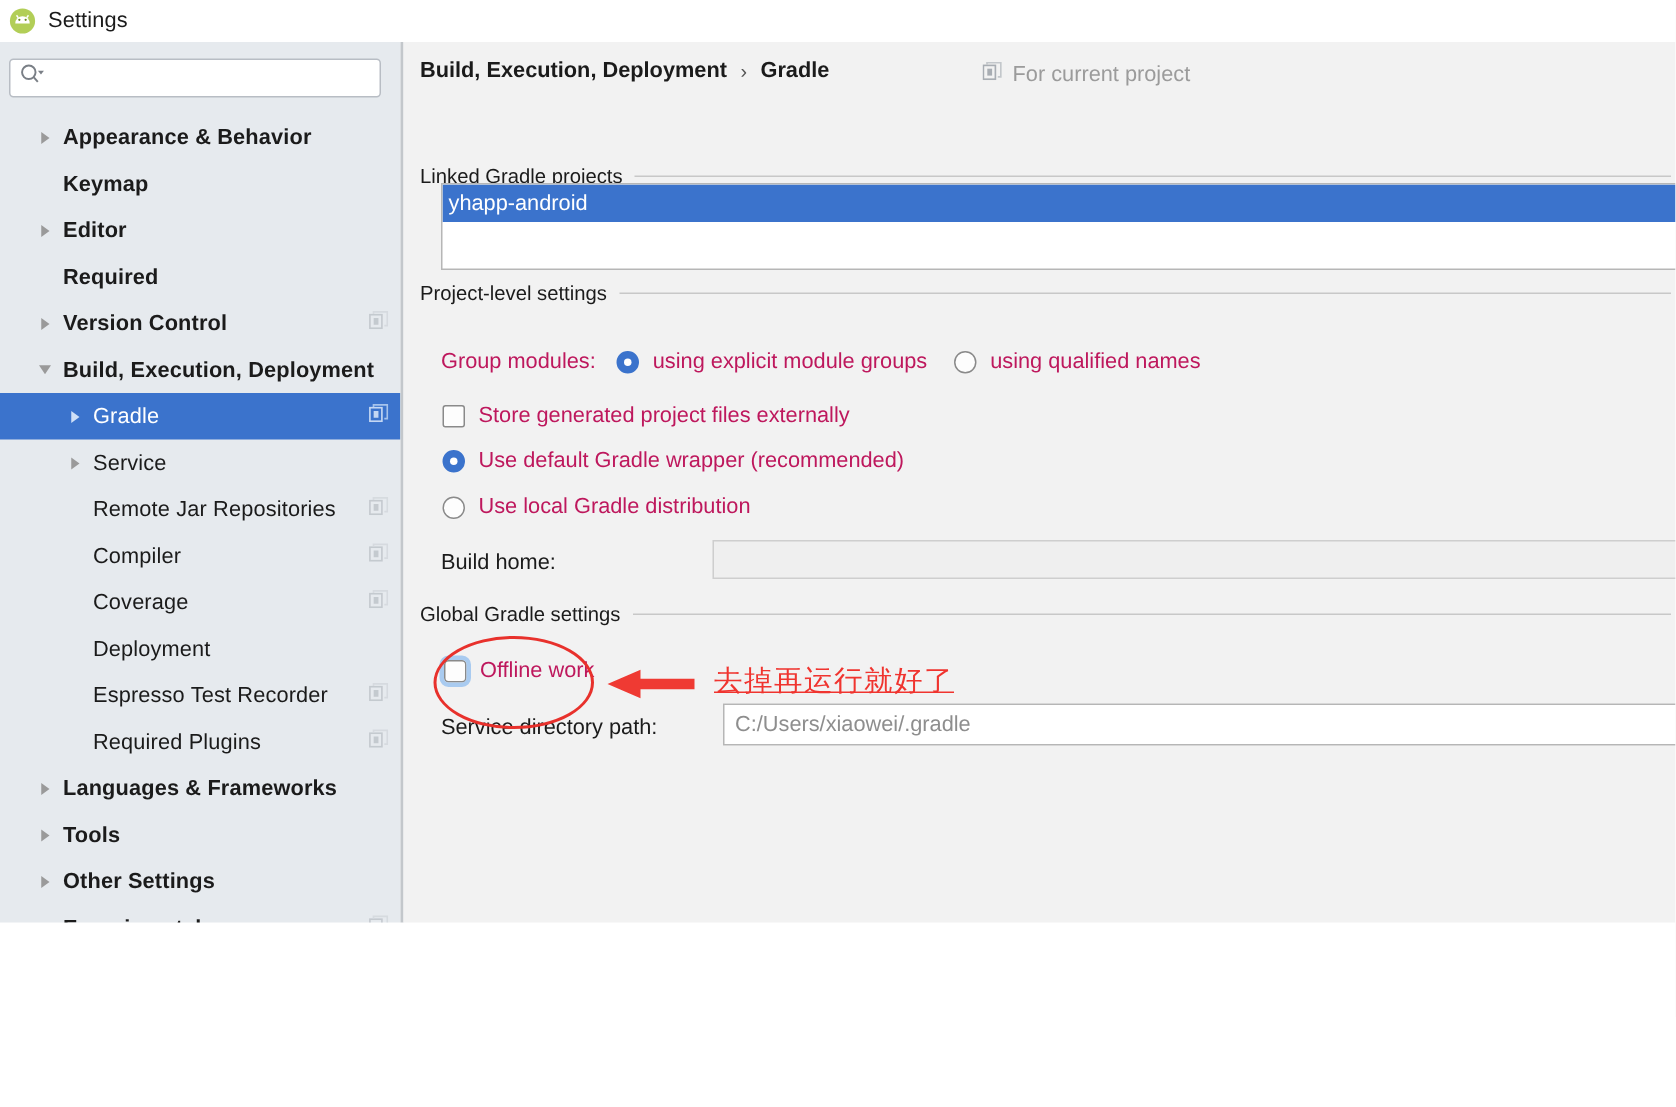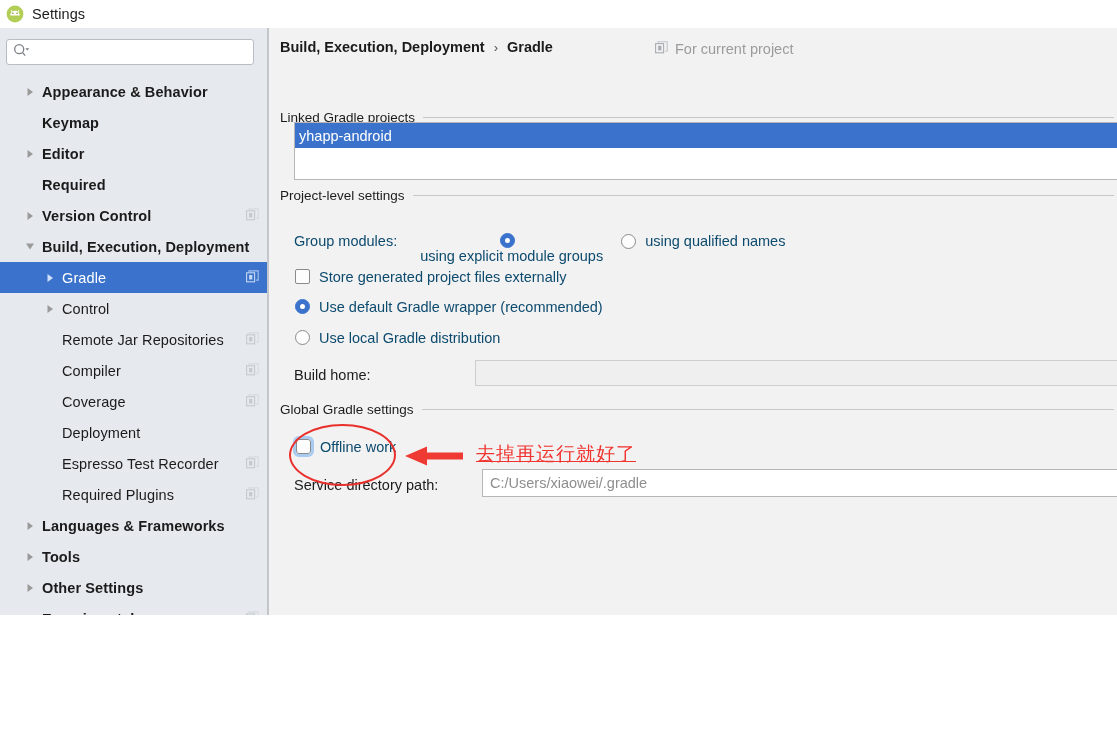--- a/index.html
+++ b/index.html
@@ -169,24 +169,24 @@
     color: #ffffff;
     font-size: 14.5px;
     display: flex; align-items: center;
     padding-left: 4px;
     box-sizing: border-box;
   }
 
   
   .ctl-row {
     position: absolute;
-    display: flex; align-items: flex-start;
+    display: flex; align-items: flex-end;
     white-space: nowrap;
     font-size: 14.5px;
-    color: #0c4a6e;
+    color: #be185d;
   }
   .radio {
     width: 15px; height: 15px; border-radius: 50%;
     box-sizing: border-box;
     flex: 0 0 auto;
     border: 1.5px solid #8a8a8a;
     background: #fdfdfd;
     position: relative;
   }
   .radio.on {
@@ -362,21 +362,21 @@
                 <rect x="3.1" y="5" width="3.2" height="4.5" fill="#dce9fa"></rect>
                 <path d="M3 2.4 V0.9 H12.2 V10.1 H10.2" fill="none" stroke="#b9d2f2" stroke-width="1.1"></path>
               </svg></span>
           </div>
           <div class="trow lvl1">
             <span class="arrow">
               <svg width="9" height="10" viewBox="0 0 9 10">
                 <path d="M1.5 1 L7 5 L1.5 9 Z" fill="#9a9a9a"></path>
               </svg>
             </span>
-            <span class="lbl">Control</span>
+            <span class="lbl">Service</span>
             <span class="spacer"></span>
           </div>
           <div class="trow lvl1">
             <span class="arrow"></span>
             <span class="lbl">Remote Jar Repositories</span>
             <span class="spacer"></span>
             <span class="copy-badge"><svg width="13" height="13" viewBox="0 0 13 13">
                 <rect x="0.6" y="2.8" width="8" height="9" fill="none" stroke="#aab0b7" stroke-width="1.1"></rect>
                 <rect x="3.1" y="5" width="3.2" height="4.5" fill="#aab0b7"></rect>
                 <path d="M3 2.4 V0.9 H12.2 V10.1 H10.2" fill="none" stroke="#c9ced4" stroke-width="1.1"></path>
@@ -501,21 +501,21 @@
           </div>
       </div>
 
       <div class="group-sep" style="left:11px; top:160px; width:834px;">
         <span class="gl">Project-level settings</span>
         <span class="gline" style="flex:1 1 auto;"></span>
       </div>
 
       <div class="ctl-row" style="left:25px; top:205px;">
         <span>Group modules:</span>
-        <span style="display:flex;align-items:center;margin-left:14px;flex-direction:column;">
+        <span style="display:flex;align-items:center;margin-left:14px;">
           <span class="radio on"></span>
           <span class="ctl-label">using explicit module groups</span>
         </span>
         <span style="display:flex;align-items:center;margin-left:18px;">
           <span class="radio"></span>
           <span class="ctl-label">using qualified names</span>
         </span>
       </div>
 
       <div class="ctl-row" style="left:26px; top:241px;">

